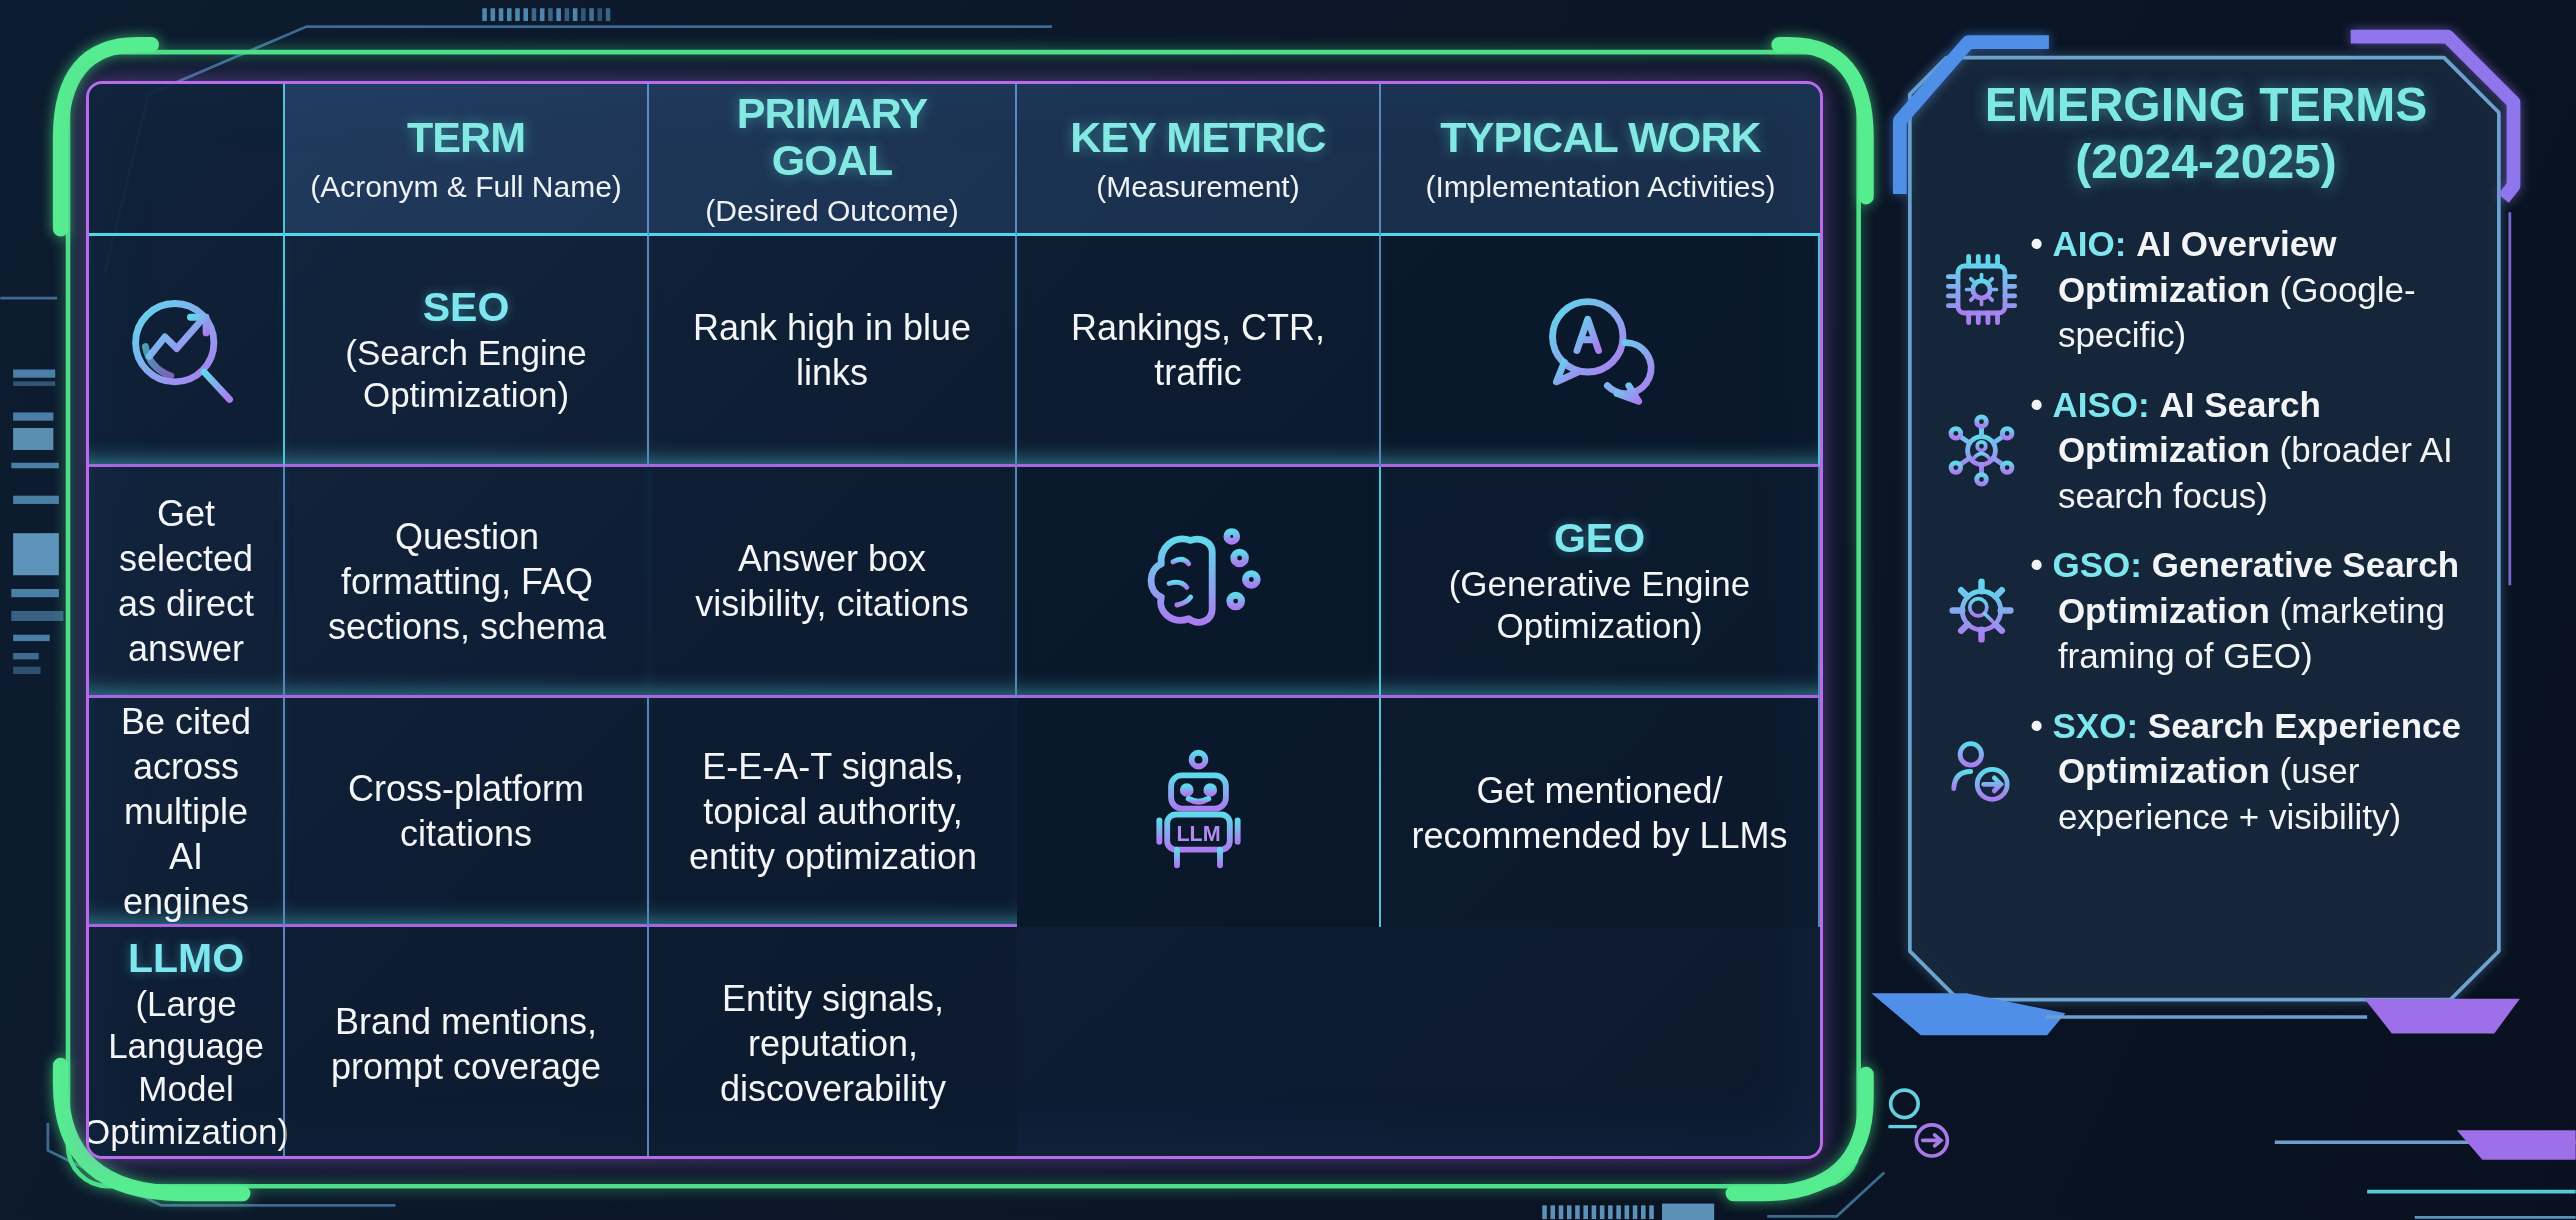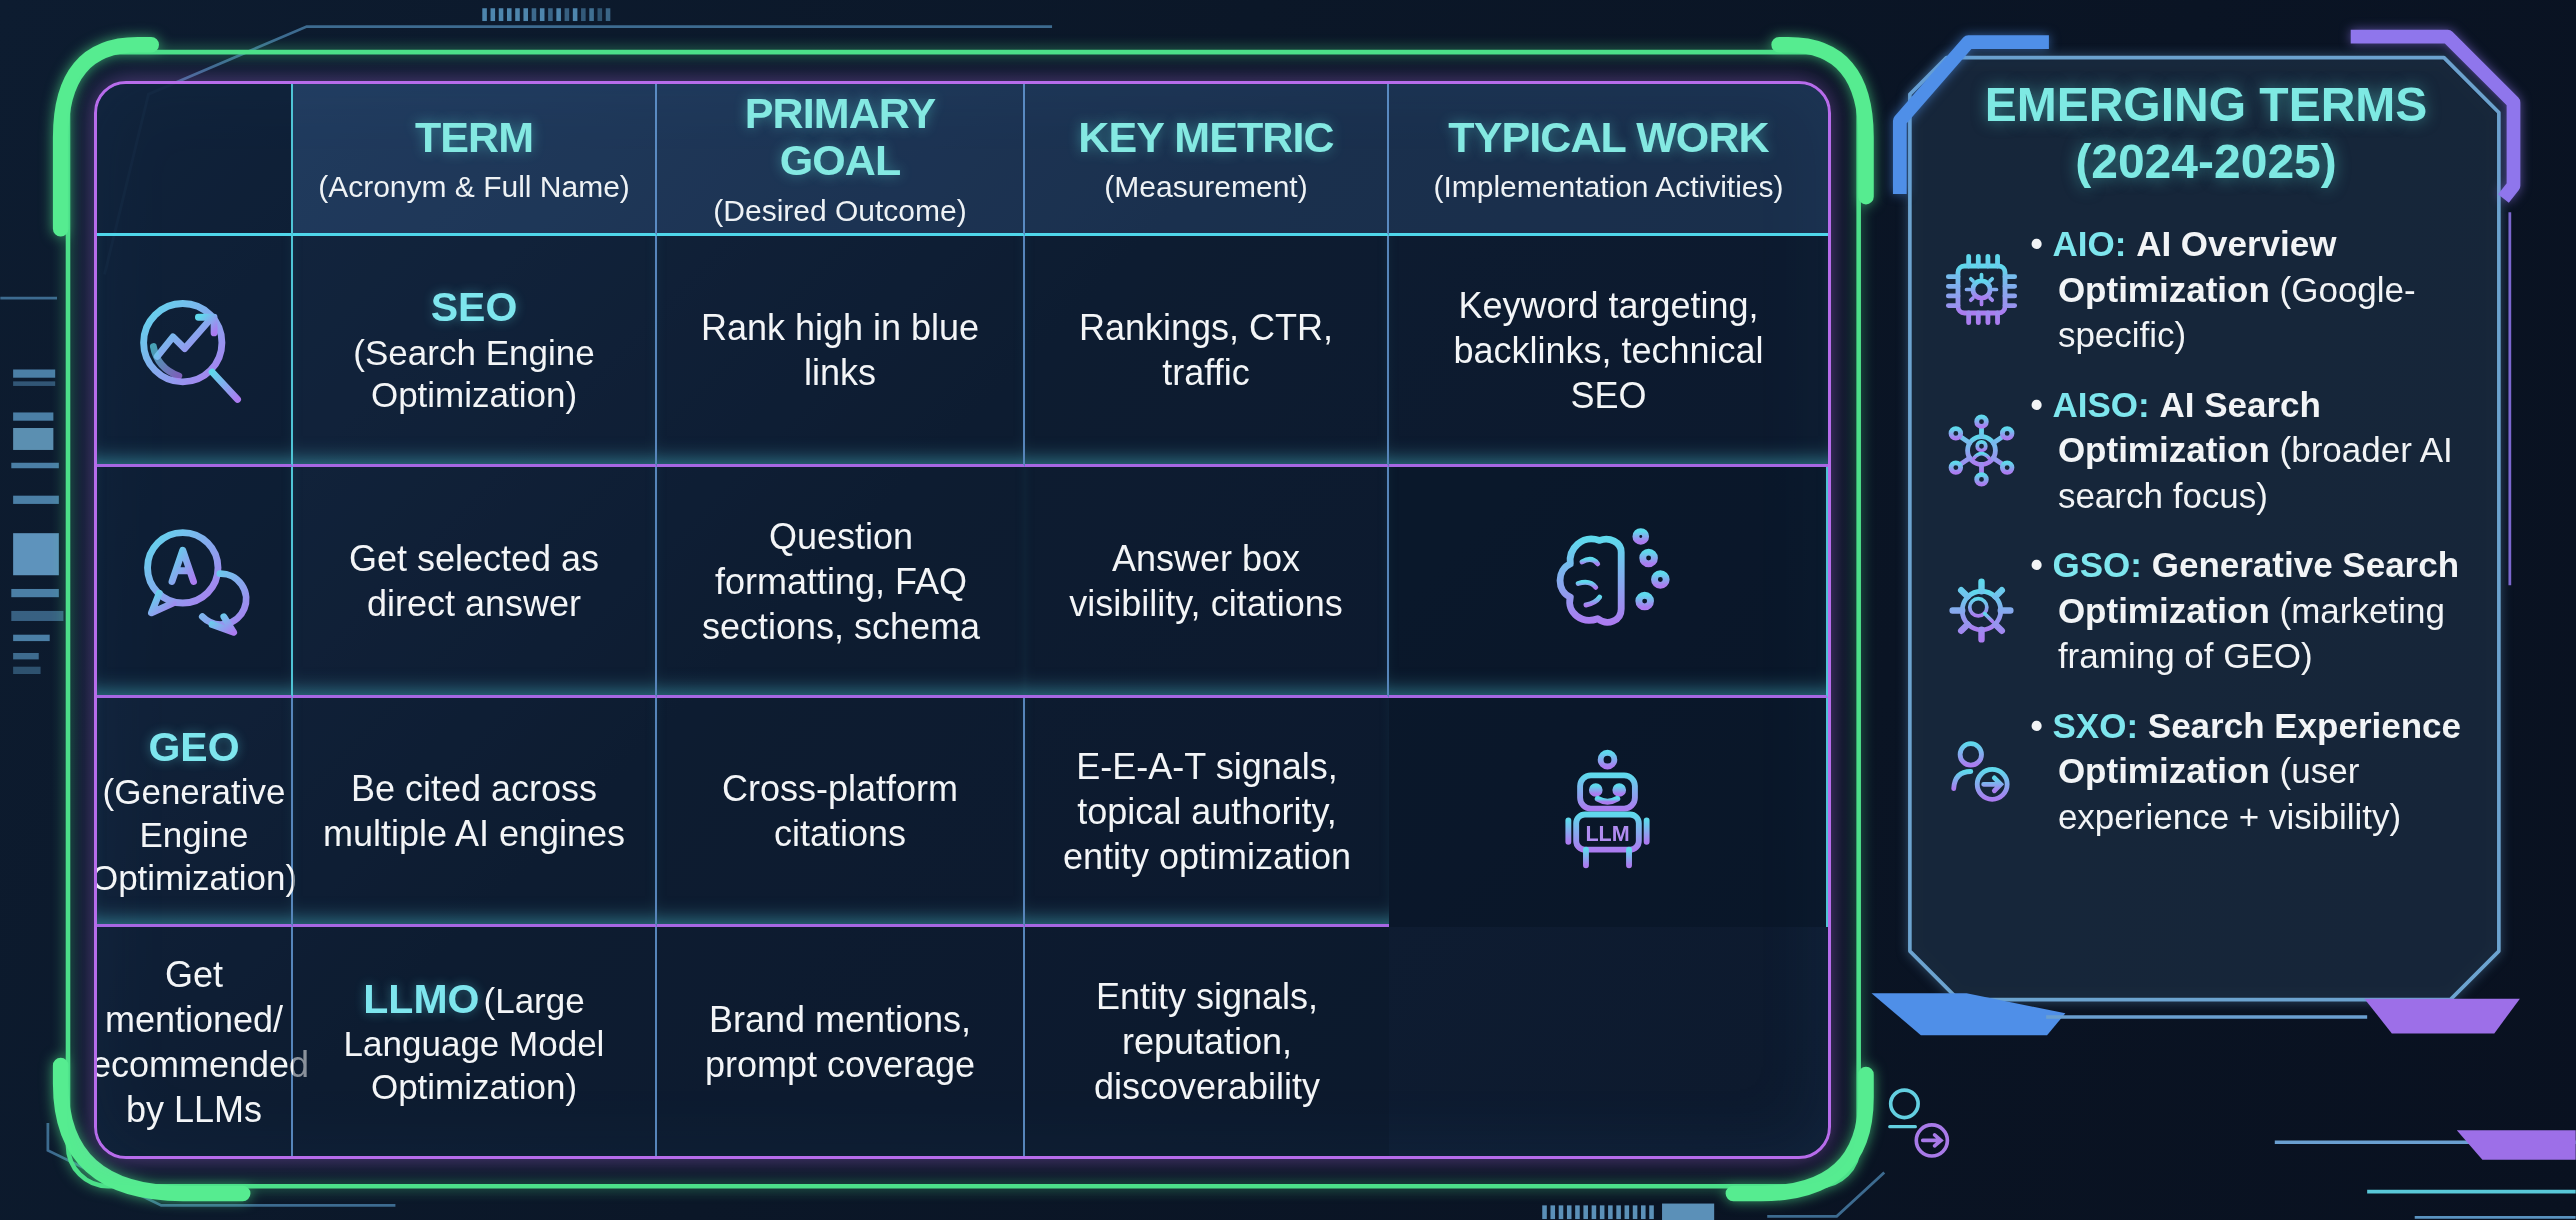--- a/index.html
+++ b/index.html
@@ -6,22 +6,22 @@
   #canvas{
     position:relative;width:2576px;height:1220px;overflow:hidden;
     background:linear-gradient(115deg,#0d1c30 0%,#0b1728 40%,#0a1424 70%,#091120 100%);
     font-family:"Liberation Sans",sans-serif;
   }
   svg{display:block}
   #decor{position:absolute;left:0;top:0;z-index:1;pointer-events:none}
 
   
   #tableWrap{
-    position:absolute;left:94px;top:81px;width:1731px;height:1072px;z-index:2;
-    border:3.7px solid #b76ceb;border-radius:32px;
+    position:absolute;left:86px;top:81px;width:1731px;height:1072px;z-index:2;
+    border:3.7px solid #b76ceb;border-radius:16px;
     background:linear-gradient(135deg,rgba(30,56,92,.85) 0%,rgba(16,32,56,.9) 45%,rgba(13,26,46,.92) 100%);
     box-shadow:0 0 24px rgba(183,108,235,.45), inset 0 0 73px rgba(60,130,200,.12);
     overflow:hidden;
   }
   .grid{display:grid;width:100%;height:100%;
     grid-template-columns:196px 364px 368px 364px auto;
     grid-template-rows:152px 231px 231px 229px auto;}
   .cell{box-sizing:border-box;display:flex;flex-direction:column;align-items:center;justify-content:center;
     padding:7.3px 24px;text-align:center;background:rgba(10,24,42,.45);}
   .cell.vline{border-right:2.7px solid rgba(105,160,221,.8);}
@@ -207,23 +207,20 @@
       </div>
       <div class="cell sep vline term">
         <div><span class="ac">SEO</span><span class="fn">(Search Engine Optimization)</span></div>
       </div>
       <div class="cell sep vline">
           <div class="body-text">Rank high in blue links</div>
         </div>
       <div class="cell sep vline">
           <div class="body-text">Rankings, CTR, traffic</div>
         </div>
-      <div class="cell sep">
-          <div class="body-text">Keyword targeting, backlinks, technical SEO</div>
-        </div>
 
       <div class="cell sep vcyan icn">
         <svg class="rowicon" viewBox="0 0 140 140" fill="none" stroke="url(#gIcon)" stroke-width="7" stroke-linecap="round" stroke-linejoin="round">
           <circle cx="58" cy="56" r="36"></circle>
           <path d="M34 82 L26 102 L48 92"></path>
           <path d="M47 70 L58 38 L69 70 M51 59 H65"></path>
           <path d="M96 62 a26 26 0 1 1 -18 44"></path>
           <path d="M100 106 L110 122 L88 114"></path>
         </svg>
       </div>

